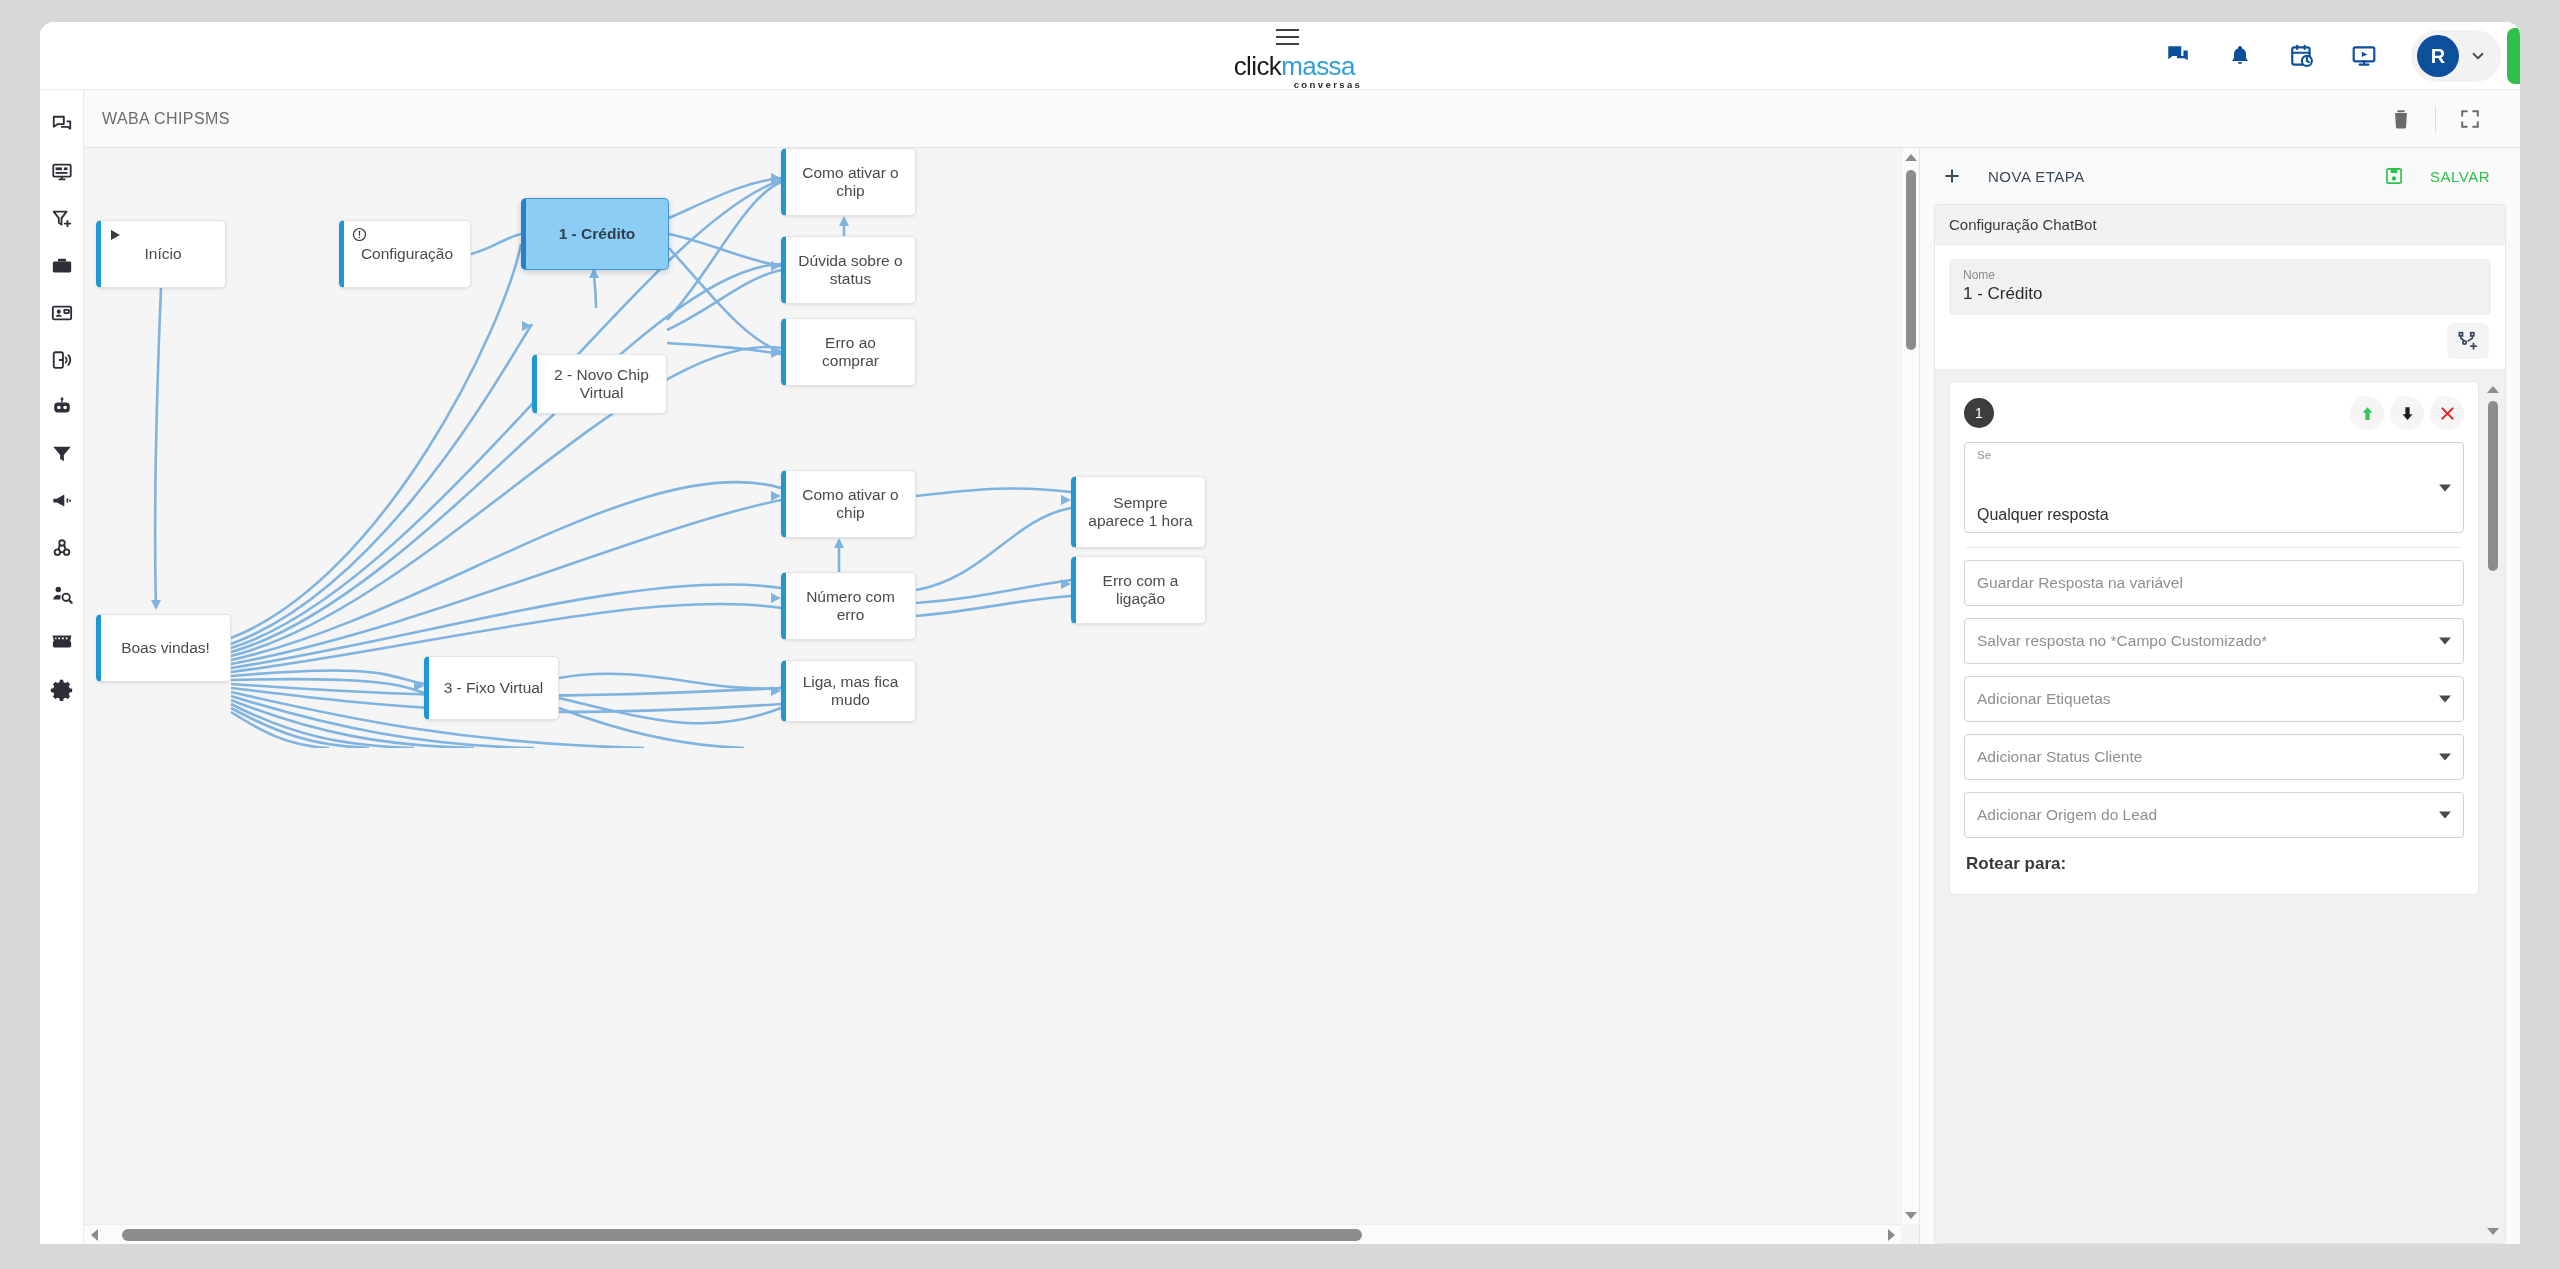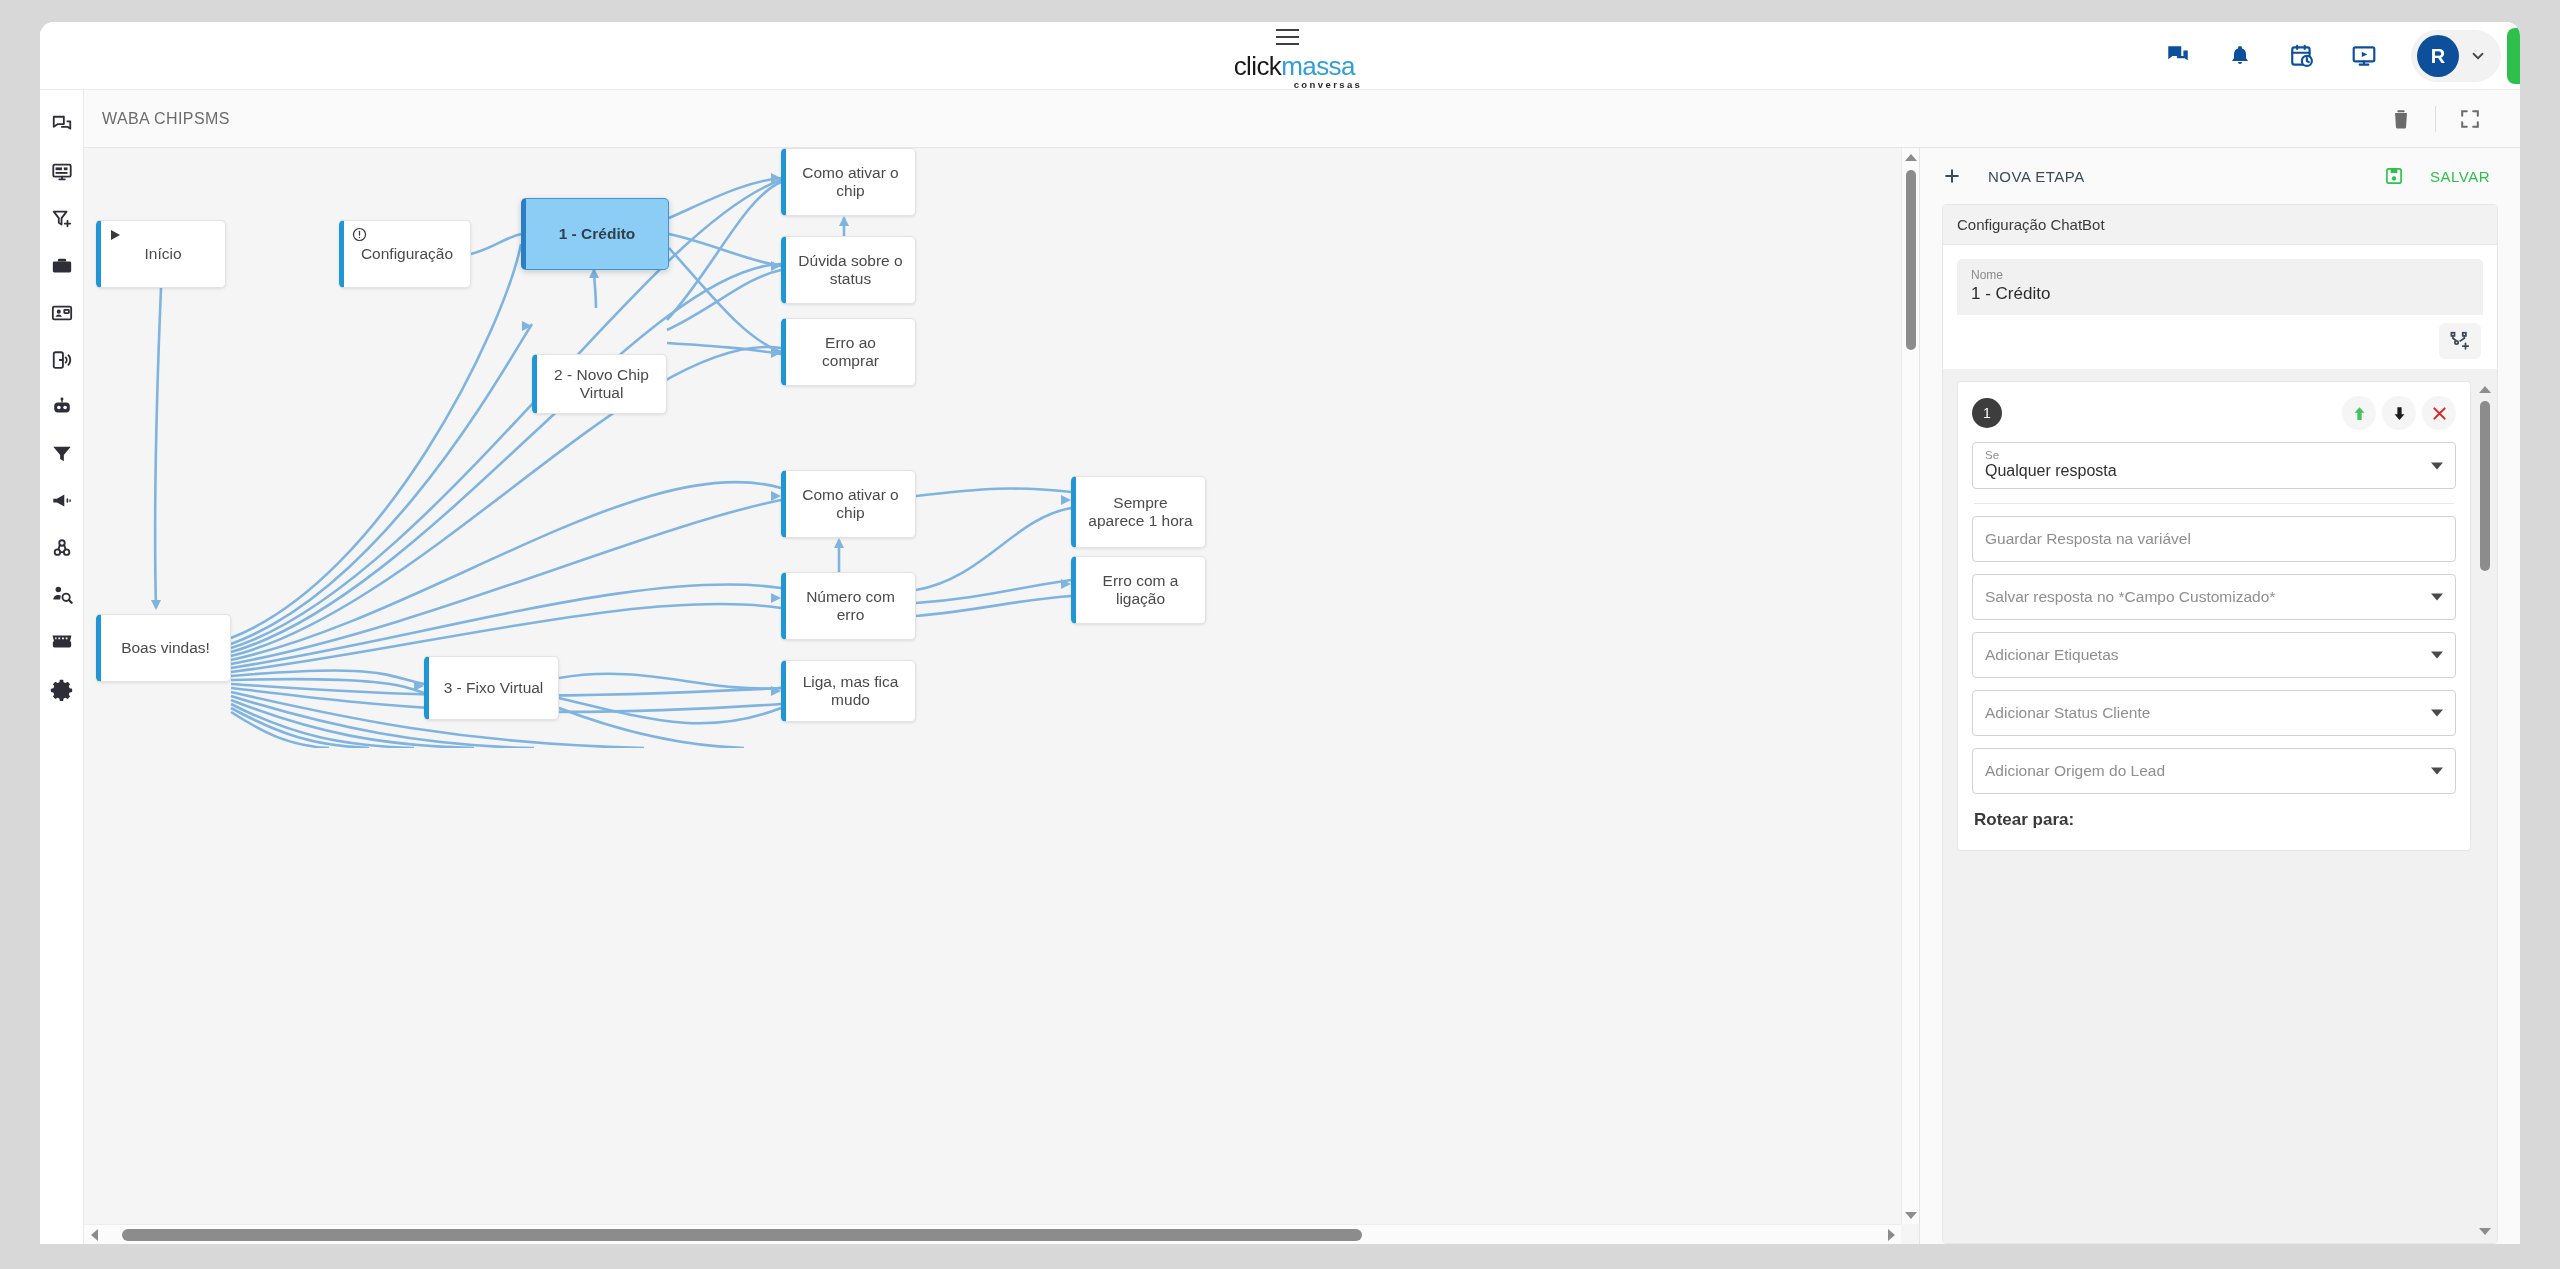--- a/index.html
+++ b/index.html
@@ -198,21 +198,21 @@
     padding: 0 18px 0 10px;
   }
   .pa-btn {
     display: flex; align-items: center; gap: 26px;
     padding: 8px 12px; border-radius: 5px;
     cursor: pointer; font-size: 15px; letter-spacing: 0.5px;
   }
   .pa-btn.nova { color: #3b4a5a; }
   .pa-btn.salvar { color: #2ec04c; margin-left: auto; }
   .panel-card {
-    margin: 0 22px; background: #ffffff;
+    margin: 0 14px; background: #ffffff;
     border: 1px solid #e6e6e6; border-radius: 4px;
     display: flex; flex-direction: column; min-height: 0;
     flex: 1 1 auto;
   }
   .panel-card-head {
     background: #f2f2f2; border-bottom: 1px solid #e6e6e6;
     padding: 11px 14px; font-size: 15px; color: #3a3a3a;
   }
   .name-field {
     margin: 14px 14px 0 14px;
@@ -255,21 +255,21 @@
   }
   .cond-tools { margin-left: auto; display: flex; gap: 6px; }
   .ct-btn {
     width: 34px; height: 34px; border-radius: 50%; background: #f5f5f5;
     display: flex; align-items: center; justify-content: center; cursor: pointer;
   }
   .fld {
     margin-top: 12px; border: 1px solid #d2d2d2; border-radius: 4px;
     padding: 9px 12px; min-height: 46px;
     display: flex; align-items: center;
-    position: relative; background: #fff;
+    position: relative; background: #fff; gap: 44px;
   }
   .fld.stacked { flex-direction: column; align-items: flex-start; padding: 6px 12px 8px 12px; }
   .fld .lab { font-size: 11.5px; color: #909090; }
   .fld .val { font-size: 16px; color: #2f2f2f; margin-top: 1px; }
   .fld .ph { font-size: 15.5px; color: #8f8f8f; }
   .caret {
     position: absolute; right: 12px; top: 50%; transform: translateY(-50%);
     width: 0; height: 0;
     border-left: 6px solid transparent; border-right: 6px solid transparent;
     border-top: 7px solid #4a4a4a;

